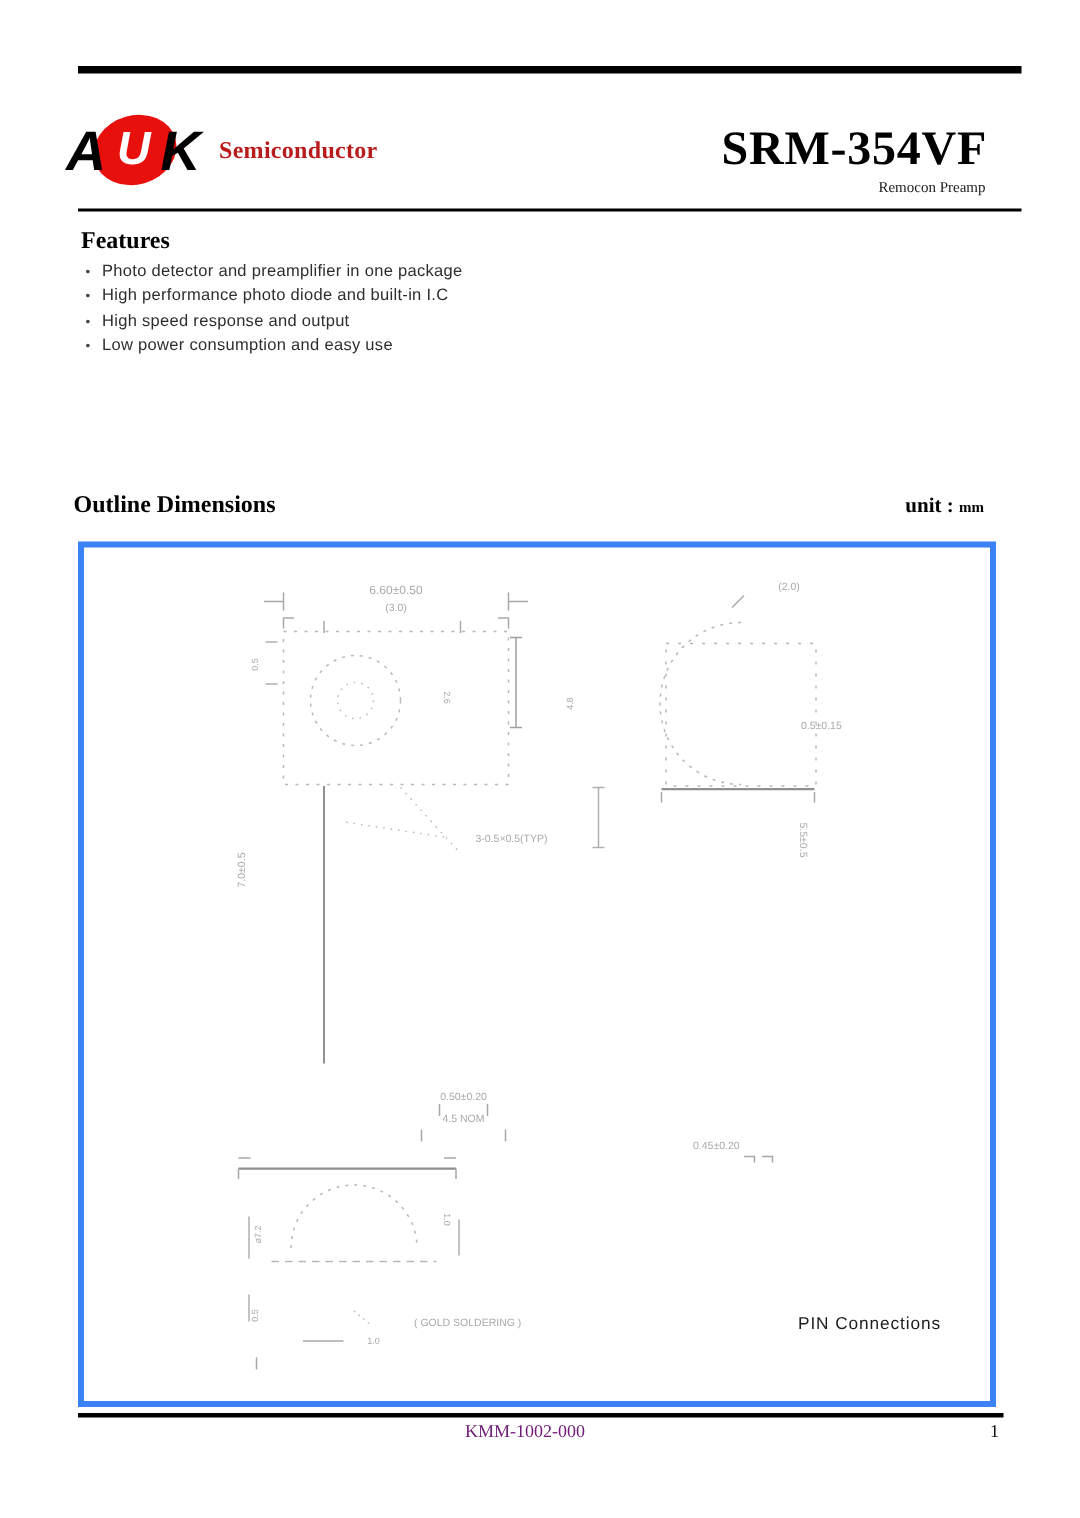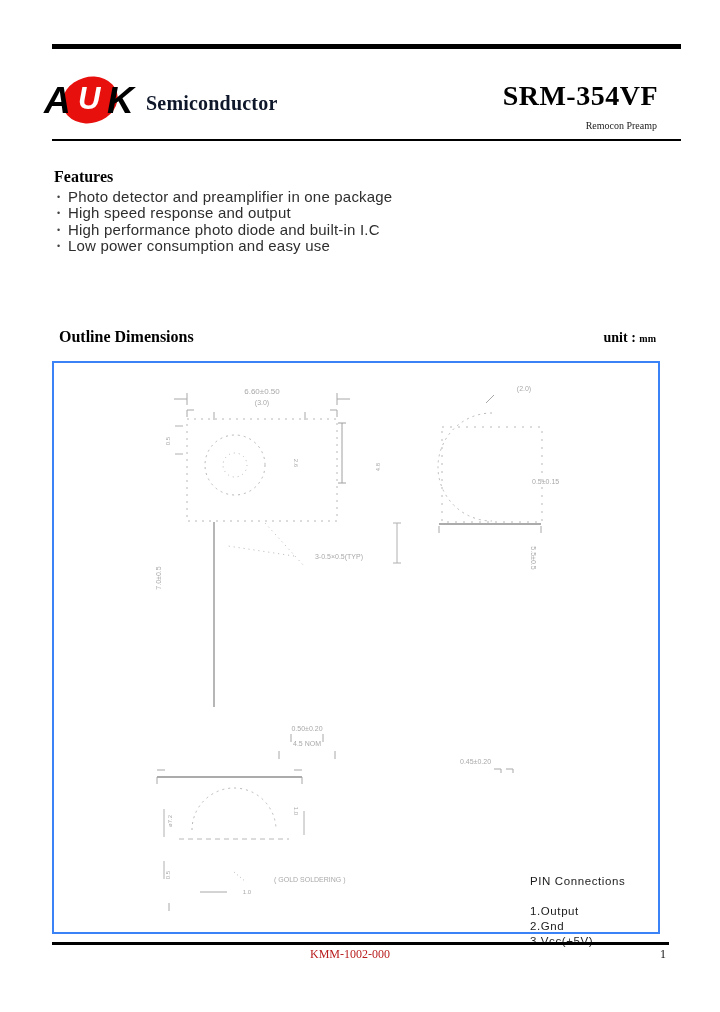--- a/index.html
+++ b/index.html
@@ -12,57 +12,57 @@
   
   .logo{position:absolute;left:44px;top:74px;width:100px;height:54px;}
   .logo-ellipse{position:absolute;left:18px;top:3px;width:56px;height:46px;border-radius:50%;
                 transform:rotate(-16deg);}
   .logo-letter{position:absolute;font-family:"Liberation Sans",sans-serif;font-style:italic;
                font-weight:900;font-size:37px;line-height:50px;}
   .logo-a{left:0px;top:2px;color:#000;}
   .logo-u{left:34px;top:0px;color:#fff;font-size:31px;}
   .logo-k{left:63px;top:2px;color:#000;}
   .brand{position:absolute;left:146px;top:92px;font-family:"Liberation Serif",serif;
-         font-weight:700;font-size:20px;color:#0f172a;letter-spacing:0.2px;}
+         font-weight:700;font-size:16px;color:#b91c1c;letter-spacing:0.2px;}
   .part-number{position:absolute;right:62px;top:80px;font-family:"Liberation Serif",serif;
-               font-weight:700;font-size:28px;color:#000;letter-spacing:0.5px;}
+               font-weight:700;font-size:32px;color:#000;letter-spacing:0.5px;}
   .subtitle{position:absolute;right:63px;top:120px;font-family:"Liberation Serif",serif;
             font-size:10px;color:#222;}
   .header-rule{position:absolute;left:52px;top:139px;width:629px;height:2px;background:#000;}
 
   
-  .text-block{position:absolute;left:54px;top:152px;width:600px;margin-top:16px;}
+  .text-block{position:absolute;left:54px;top:152px;width:600px;}
   .section-heading{font-family:"Liberation Serif",serif;font-weight:700;font-size:16px;
                    color:#000;margin:0 0 3px 0;}
   ul.bullets{list-style:none;margin:0 0 6px 0;padding:0;}
-  ul.bullets li{font-size:15px;color:#2e2e2e;line-height:16.3px;padding-left:14px;position:relative;
+  ul.bullets li{font-size:11px;color:#2e2e2e;line-height:16.3px;padding-left:14px;position:relative;
                 letter-spacing:0.2px;}
   ul.bullets li::before{content:"•";position:absolute;left:3px;top:0;font-size:9px;color:#444;
                         line-height:16.3px;}
 
   
-  .outline-heading{position:absolute;left:59px;top:328px;font-family:"Liberation Serif",serif;
+  .outline-heading{position:absolute;left:49px;top:328px;font-family:"Liberation Serif",serif;
                    font-weight:700;font-size:16px;color:#000;}
   .unit-label{position:absolute;right:64px;top:330px;font-family:"Liberation Serif",serif;
               font-weight:700;font-size:14px;color:#000;}
   .unit-label .mm{font-size:10px;font-weight:700;}
   .outline-box{position:absolute;left:52px;top:361px;width:604px;height:569px;
-               border:2px solid #3b82f6;background:#fff;}
+               border:4px solid #3b82f6;background:#fff;}
 
   .drawing-svg{position:absolute;left:0;top:0;}
 
   
   .pin-block{position:absolute;left:476px;top:511px;font-family:"Liberation Sans",sans-serif;
              font-size:11.5px;color:#1c1c1c;line-height:15px;letter-spacing:0.6px;}
   .pin-block .pin-title{margin-bottom:15px;}
 
   
   .footer-rule{position:absolute;left:52px;top:942px;width:617px;height:3px;background:#000;}
   .doc-number{position:absolute;left:310px;top:947px;font-family:"Liberation Serif",serif;
-              font-size:12px;color:#b91c1c;text-align:right;}
+              font-size:12px;color:#701a75;text-align:right;}
   .page-number{position:absolute;left:660px;top:947px;font-family:"Liberation Serif",serif;
                font-size:12px;color:#111;}
 </style>
 </head>
 <body>
 
 <div id="page">
 
   <div class="top-bar"></div>
 
@@ -74,22 +74,22 @@
   </div>
   <div class="brand">Semiconductor</div>
   <div class="part-number">SRM-354VF</div>
   <div class="subtitle">Remocon Preamp</div>
   <div class="header-rule"></div>
 
   <div class="text-block">
     <h2 class="section-heading">Features</h2>
     <ul class="bullets" id="features-list">
         <li>Photo detector and preamplifier in one package</li>
+        <li>High performance photo diode and built-in I.C</li>
         <li>High speed response and output</li>
-        <li>High performance photo diode and built-in I.C</li>
         <li>Low power consumption and easy use</li>
       </ul>
   </div>
 
   <div class="outline-heading">Outline Dimensions</div>
   <div class="unit-label">
     <span>unit :</span>
     <span class="mm">mm</span>
   </div>
 
@@ -151,24 +151,19 @@
           <text x="118" y="458" font-size="6" fill="#a9a9a9" text-anchor="middle" font-family="&quot;Liberation Sans&quot;, sans-serif" transform="rotate(-90 118 458)">ø7.2</text>
           <text x="240" y="448" font-size="6" fill="#a9a9a9" text-anchor="middle" font-family="&quot;Liberation Sans&quot;, sans-serif" transform="rotate(90 240 448)">1.0</text>
           <text x="220" y="519" font-size="7" fill="#a9a9a9" text-anchor="start" font-family="&quot;Liberation Sans&quot;, sans-serif">( GOLD SOLDERING )</text>
           <text x="193" y="531" font-size="6" fill="#a9a9a9" text-anchor="middle" font-family="&quot;Liberation Sans&quot;, sans-serif">1.0</text>
           <text x="116" y="512" font-size="6" fill="#a9a9a9" text-anchor="middle" font-family="&quot;Liberation Sans&quot;, sans-serif" transform="rotate(-90 116 512)">0.5</text>
         </g>
     </svg>
 
     <div class="pin-block">
       <div class="pin-title">PIN Connections</div>
-      <div id="pin-list">
-          <div>1.Output</div>
-          <div>2.Gnd</div>
-          <div>3.Vcc(+5V)</div>
-        </div>
     </div>
   </div>
 
   <div class="footer-rule"></div>
   <div class="doc-number">KMM-1002-000</div>
   <div class="page-number">1</div>
 </div>
 
 </body></html>

